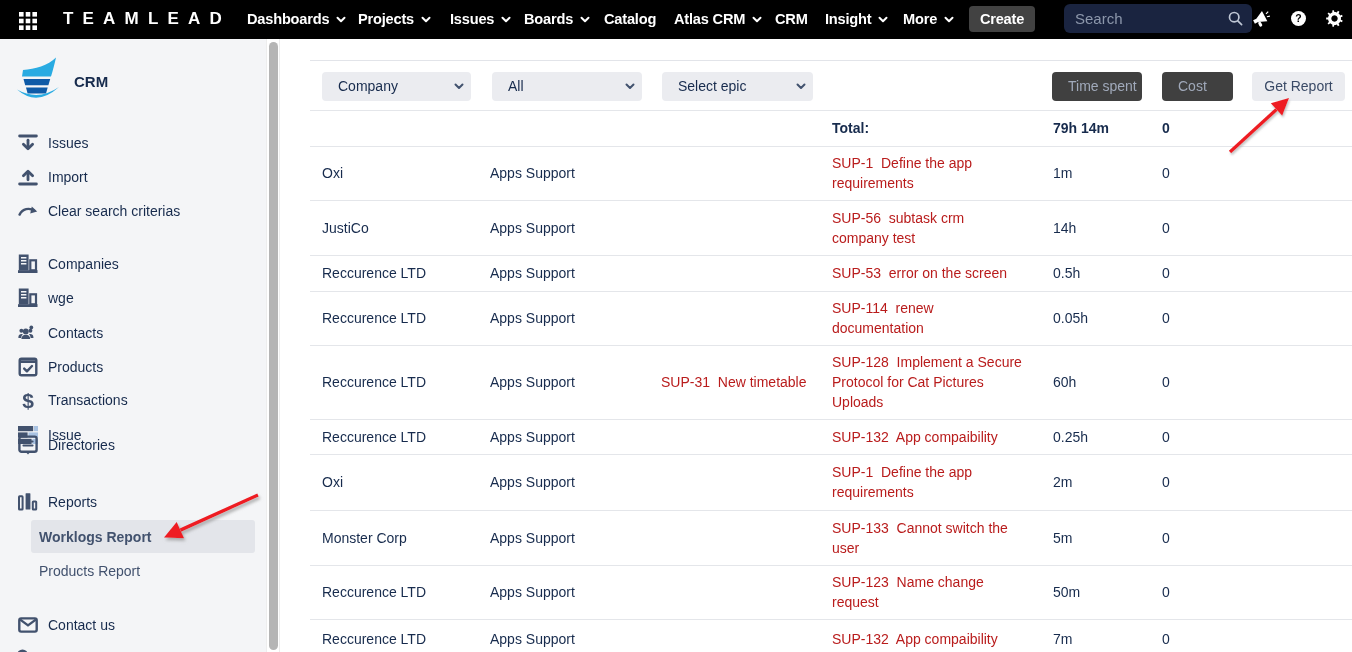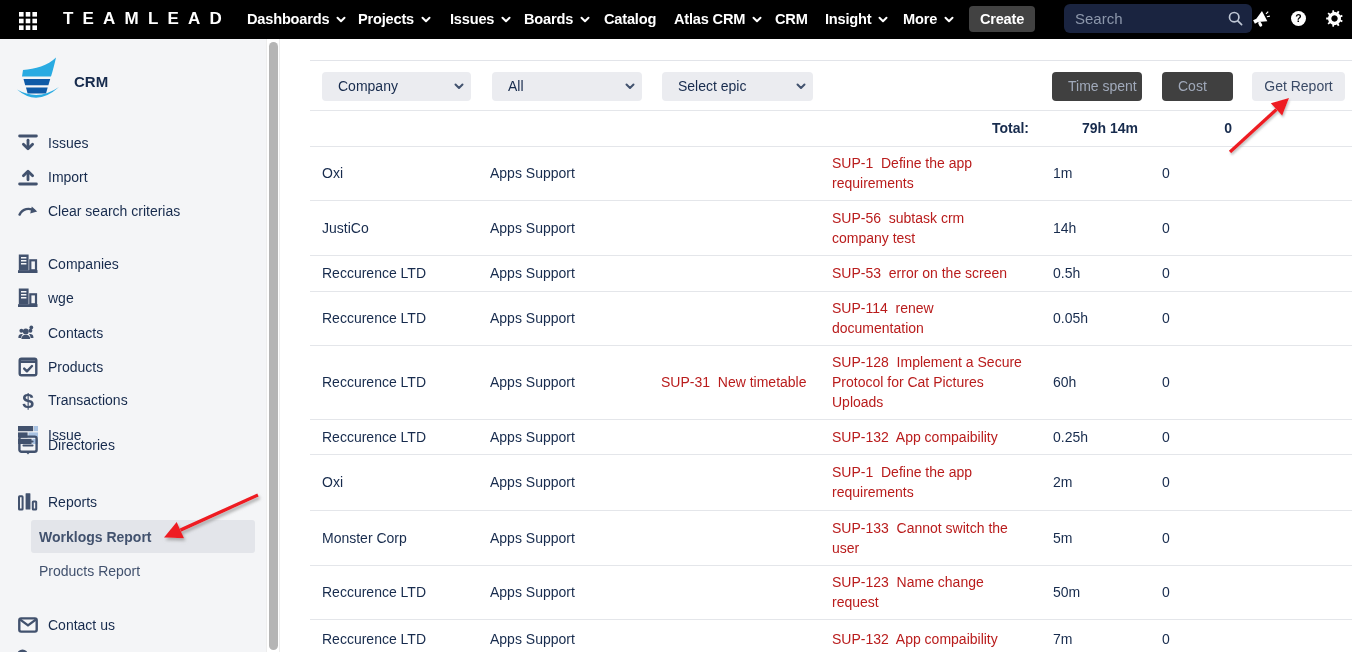--- a/index.html
+++ b/index.html
@@ -41,21 +41,21 @@
 .fbox { position:absolute; top:11px; height:29px; border-radius:4px; font-size:14px; color:#172b4d;
   line-height:29px; padding-left:16px; }
 .fsel { background:#ebecf0; }
 .fsel svg { position:absolute; right:7px; top:11px; }
 .finp { background:#404040; color:#a0a9ba; }
 .fbtn { background:#ebecf0; color:#3a4a66; text-align:center; padding-left:0; }
 table { border-collapse:collapse; table-layout:fixed; width:1042px; font-size:14px; color:#172b4d; }
 td { padding:0 12px; vertical-align:middle; line-height:20px; border-bottom:1px solid #e4e6ea; }
 a { color:#b91c1c; text-decoration:none; }
 td:nth-child(2){padding-left:10px} td:nth-child(3){padding-left:9px} td:nth-child(4){padding-left:9px}
-.b { font-weight:700;text-align:right; }
+.b { font-weight:700; }
 </style>
 </head>
 <body>
 <div class="nav">
   <svg class="grid-ic" width="18" height="18" viewBox="0 0 18 18" fill="#fff">
     <rect x="0" y="0" width="4.6" height="4.6"></rect>
       <rect x="6.7" y="0" width="4.6" height="4.6"></rect>
       <rect x="13.4" y="0" width="4.6" height="4.6"></rect>
     <rect x="0" y="6.7" width="4.6" height="4.6"></rect>
       <rect x="6.7" y="6.7" width="4.6" height="4.6"></rect>

